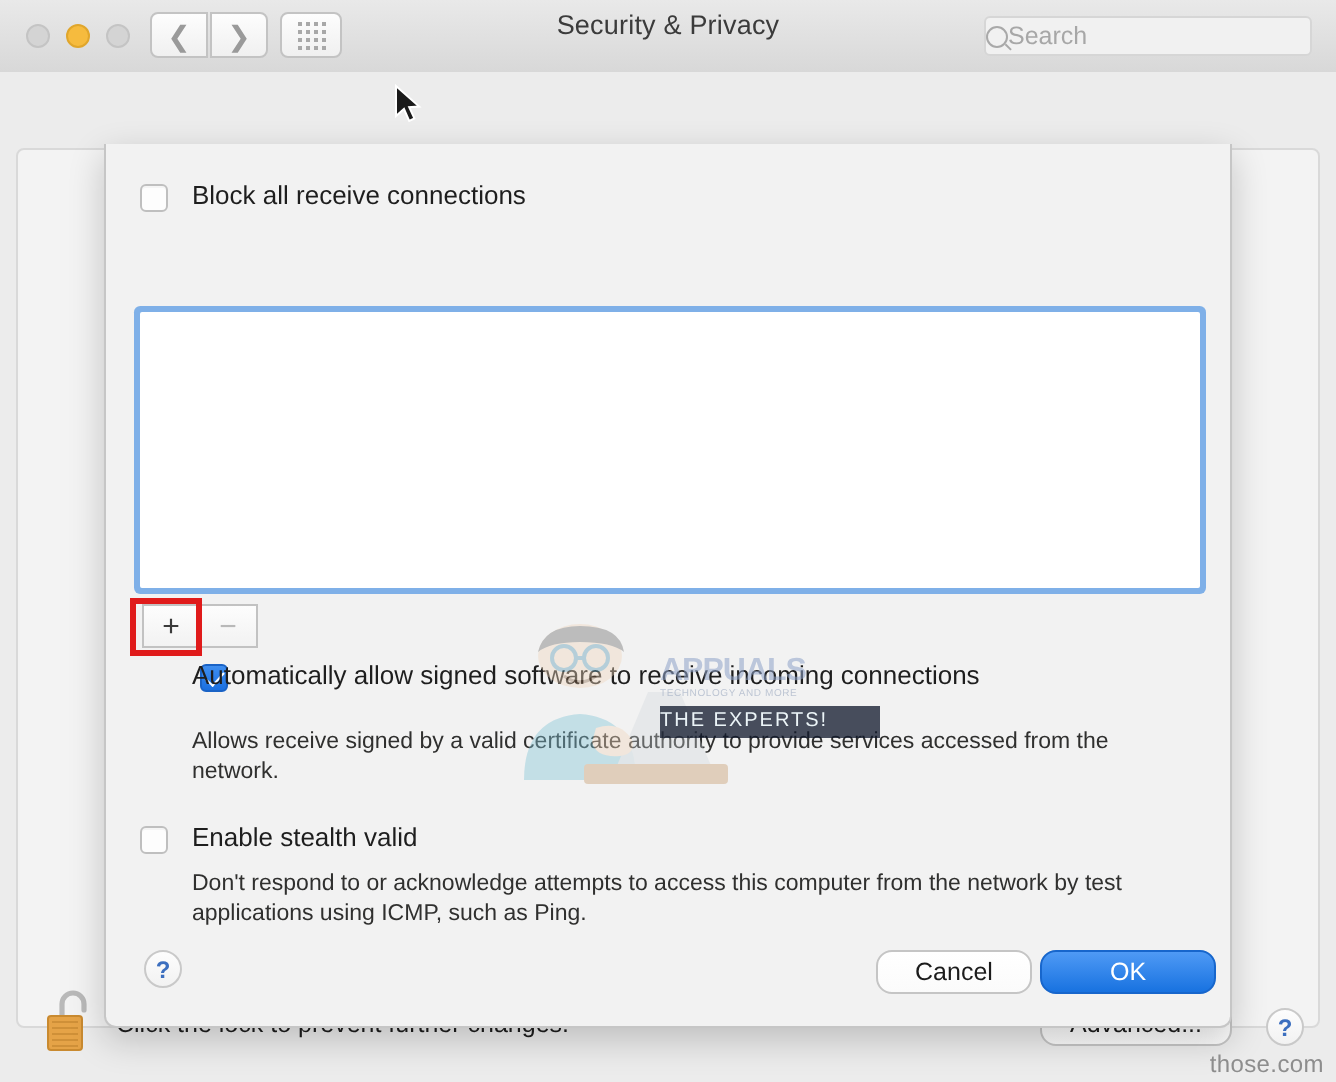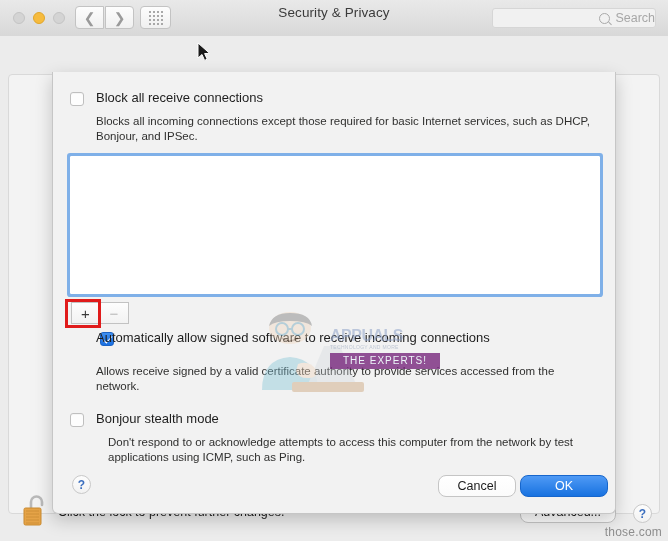--- a/index.html
+++ b/index.html
@@ -64,21 +64,21 @@
     display: flex; align-items: center; justify-content: center;
     font-size: 13.5px; color: #3b3b3b; font-weight: 500;
     letter-spacing: .1px;
   }
 
   .searchbox {
     position: absolute; top: 8px; right: 12px;
     width: 164px; height: 20px;
     background: #f1f1f1; border: 1px solid #d6d6d6;
     border-radius: 3px; box-sizing: border-box;
-    display: flex; align-items: center; justify-content: flex-end; gap: 5px;
+    display: flex; align-items: center; justify-content: flex-start; gap: 0;
   }
   .searchbox .mag {
     width: 9px; height: 9px; border: 1.3px solid #a9a9a9;
     border-radius: 50%; position: relative; display: inline-block;
   }
   .searchbox .mag::after {
     content: ""; position: absolute; right: -3px; bottom: -2px;
     width: 4px; height: 1.3px; background: #a9a9a9;
     transform: rotate(45deg);
   }
@@ -113,23 +113,23 @@
     pointer-events: none;
   }
   .wmtext .big {
     font-size: 16px; font-weight: bold; color: #8fa3c9;
     opacity: .55; letter-spacing: -.5px; line-height: 1;
   }
   .wmtext .sml {
     font-size: 5px; color: #9aa8bf; opacity: .6; letter-spacing: .3px;
   }
   .wmtext .band {
-    margin-top: 3px; background: #701a75; opacity: .75;
+    margin-top: 3px; background: #0f172a; opacity: .75;
     color: #eaf6fa; font-size: 10px; letter-spacing: 1px;
-    text-align: center; padding: 2px 0 3px;
+    padding: 2px 0 3px;
   }
   .wmcorner {
     position: absolute; right: 6px; bottom: 2px;
     font-size: 12px; color: #8d8d8d; letter-spacing: .2px;
     z-index: 9;
   }
 
   
   .sheet {
     position: absolute; left: 52px; top: 36px;
@@ -323,43 +323,42 @@
       <div class="sml">TECHNOLOGY AND MORE</div>
       <div class="band">THE EXPERTS!</div>
     </div>
 
     <div class="sheet">
 
       <div class="row" style="left:17px; top:20px;">
         <span class="cb off"></span>
         <span class="cblabel">Block all receive connections</span>
       </div>
-      <div class="helptext" style="left:43px; top:42px; width:500px;">Blocks all incoming connections except those required for basic Internet services,  such as DHCP, Bonjour, and IPSec.</div>
 
       <div class="listwrap">
         <div class="listbox"></div>
       </div>
 
       <div class="segwrap">
         <div class="seg plus">+</div>
         <div class="seg minus">−</div>
       </div>
       <div class="redbox"></div>
 
       <div class="row" style="left:17px; top:260px;padding-left:30px;">
         <span class="cb on"></span>
         <span class="cblabel">Automatically allow signed software to receive incoming connections</span>
       </div>
       <div class="helptext" style="left:43px; top:292px; width:497px;">Allows receive signed by a valid certificate authority to provide services accessed from the network.</div>
 
       <div class="row" style="left:17px; top:341px;">
         <span class="cb off"></span>
-        <span class="cblabel">Bonjour stealth mode</span>
-      </div>
-      <div class="helptext" style="left:43px; top:363px; width:500px;margin-left:12px;">Don't respond to or acknowledge attempts to access this computer from the network by test applications using ICMP, such as Ping.</div>
+        <span class="cblabel">Enable stealth valid</span>
+      </div>
+      <div class="helptext" style="left:43px; top:363px; width:500px;">Don't respond to or acknowledge attempts to access this computer from the network by test applications using ICMP, such as Ping.</div>
 
       <div class="helpbtn" style="left:19px; top:403px;">?</div>
       <div class="btn plain" style="left:385px; top:403px; width:78px;">Cancel</div>
       <div class="btn default" style="left:467px; top:403px; width:88px;">OK</div>
     </div>
 
     <div class="lockrow">
       <svg class="lock" viewBox="0 0 26 34">
         <path d="M9 15 L9 9 a5.5 5.5 0 0 1 11 0 L20 12" fill="none" stroke="#b9b9b9" stroke-width="2.6" stroke-linecap="round"></path>
         <rect x="2" y="15" width="17" height="17" rx="1.5" fill="#e5a347" stroke="#c98a30" stroke-width="1"></rect>

